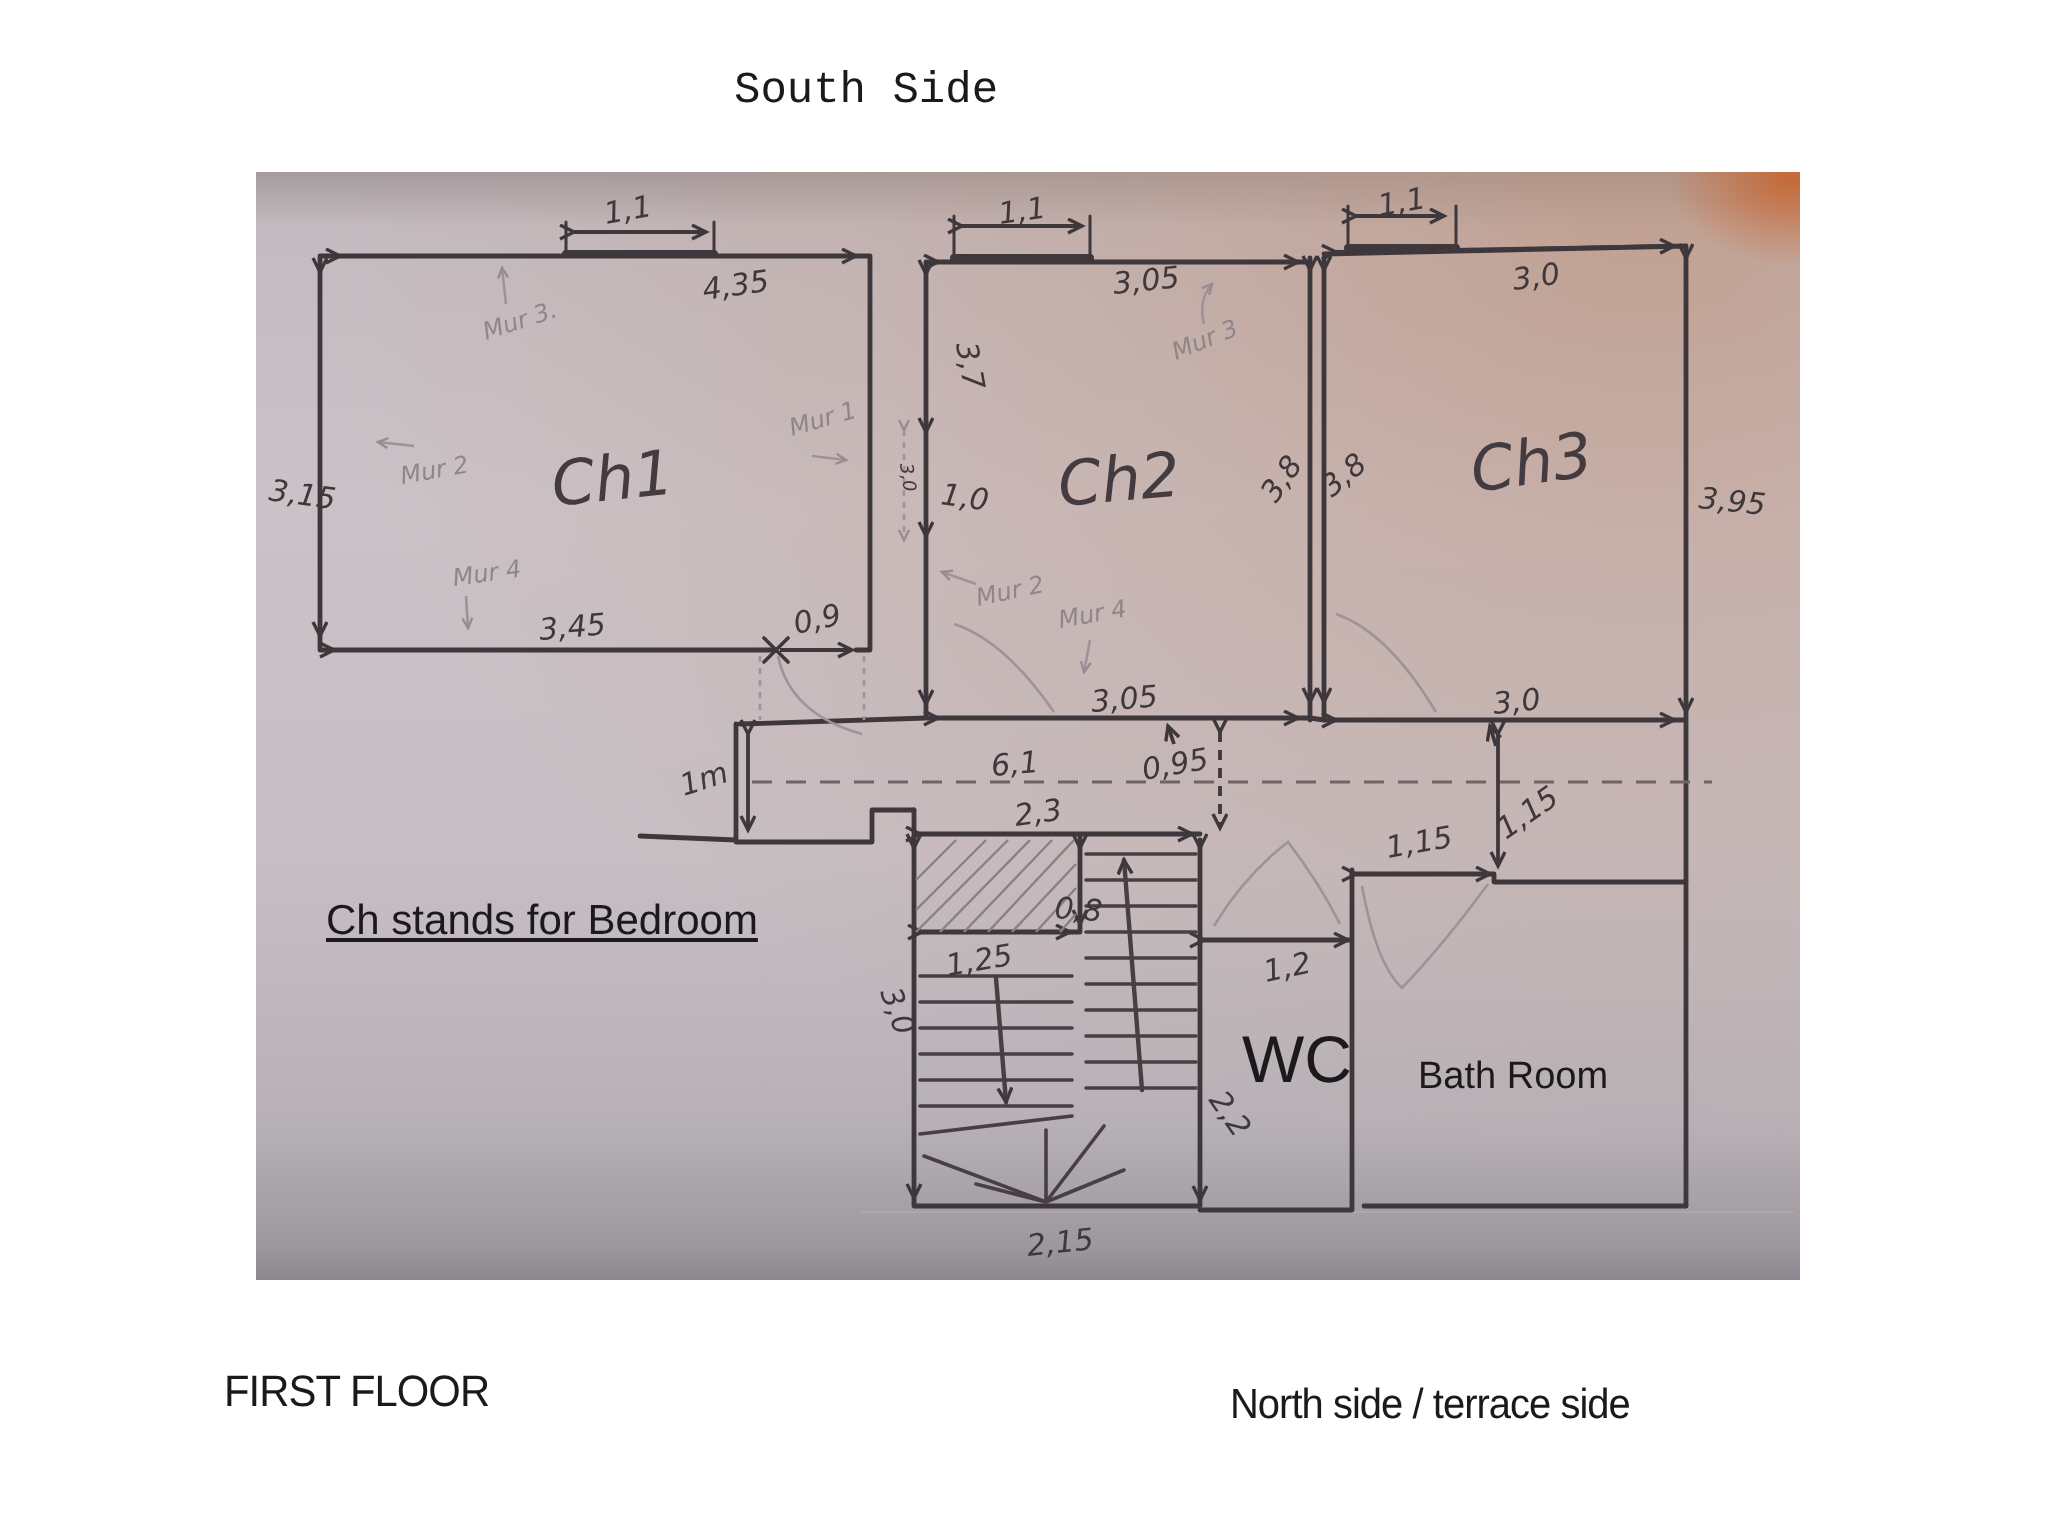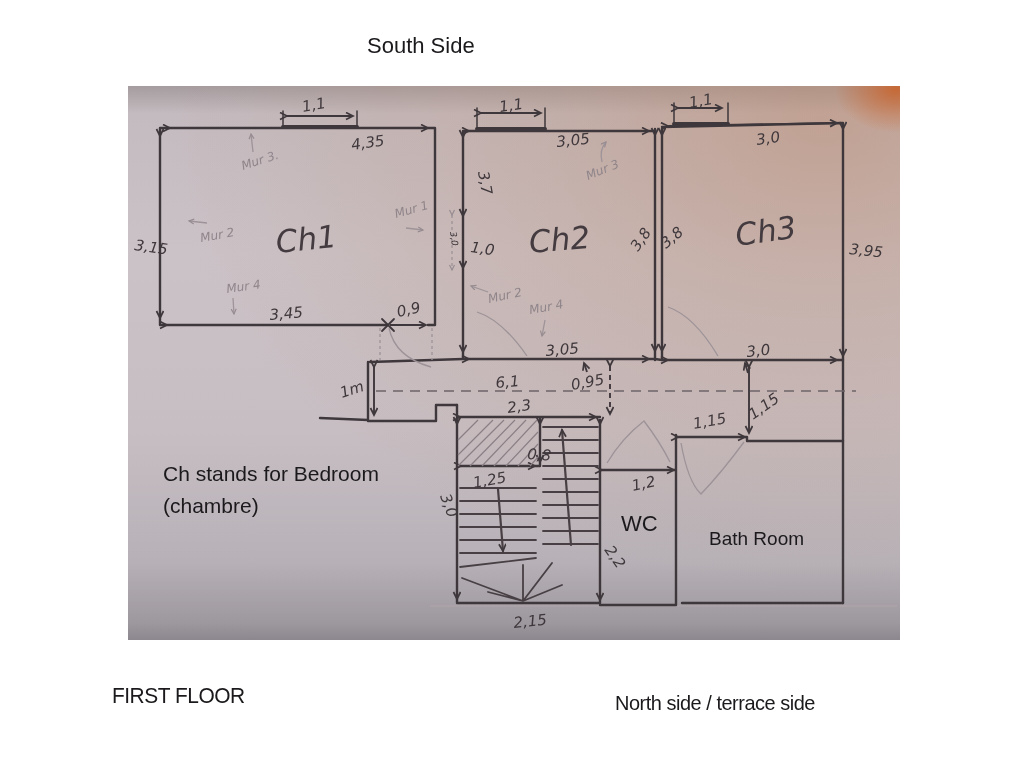--- a/index.html
+++ b/index.html
@@ -1,21 +1,21 @@
 <!DOCTYPE html>
 <html><head>
 <meta charset="utf-8">
 <style>
   html,body{margin:0;padding:0;background:#ffffff;}
   #canvas{position:relative;width:1024px;height:767px;background:#ffffff;overflow:hidden;
           font-family:"Liberation Sans",sans-serif;}
   .typed{position:absolute;color:#1b191c;white-space:nowrap;}
-  #south-side{left:367px;top:33px;font-size:22px;}
-  #legend{left:163px;top:458px;font-size:21px;line-height:32px;}
-  #wc-label{left:621px;top:511px;font-size:22px;}
+  #south-side{left:367px;top:33px;font-size:22px;font-family:Liberation Mono, monospace;}
+  #legend{left:163px;top:445px;font-size:21px;line-height:32px;text-decoration:underline;}
+  #wc-label{left:621px;top:511px;font-size:33px;}
   #bath-label{left:709px;top:528px;font-size:19px;}
   #first-floor{left:112px;top:683px;font-size:22px;transform:scaleX(.95);transform-origin:left top;letter-spacing:-.5px;}
   #north-side{left:615px;top:691px;font-size:21px;transform:scaleX(.95);transform-origin:left top;letter-spacing:-.5px;}
   svg{position:absolute;left:0;top:0;}
   .hand{font-family:"DejaVu Sans",sans-serif;font-style:italic;font-size:15px;fill:#3e373b;}
   .hand-sm{font-family:"DejaVu Sans",sans-serif;font-style:italic;font-size:9px;fill:#3e373b;}
   .roomname{font-family:"DejaVu Sans",sans-serif;font-style:italic;font-size:31px;fill:#433b3f;}
   .mur{font-family:"DejaVu Sans",sans-serif;font-style:italic;font-size:12px;fill:#8f858a;}
 </style>
 </head>
@@ -179,19 +179,18 @@
       <text class="mur" transform="translate(396,218) rotate(-16)">Mur 1</text>
       <text class="mur" transform="translate(588,180) rotate(-22)">Mur 3</text>
       <text class="mur" transform="translate(489,303) rotate(-12)">Mur 2</text>
       <text class="mur" transform="translate(530,314) rotate(-10)">Mur 4</text>
     </g>
   </svg>
 
   <div class="typed" id="south-side">South Side</div>
   <div class="typed" id="legend">
     <div>Ch stands for Bedroom</div>
-    <div>(chambre)</div>
   </div>
   <div class="typed" id="wc-label">WC</div>
   <div class="typed" id="bath-label">Bath Room</div>
   <div class="typed" id="first-floor">FIRST FLOOR</div>
   <div class="typed" id="north-side">North side / terrace side</div>
 </div>
 
 </body></html>

